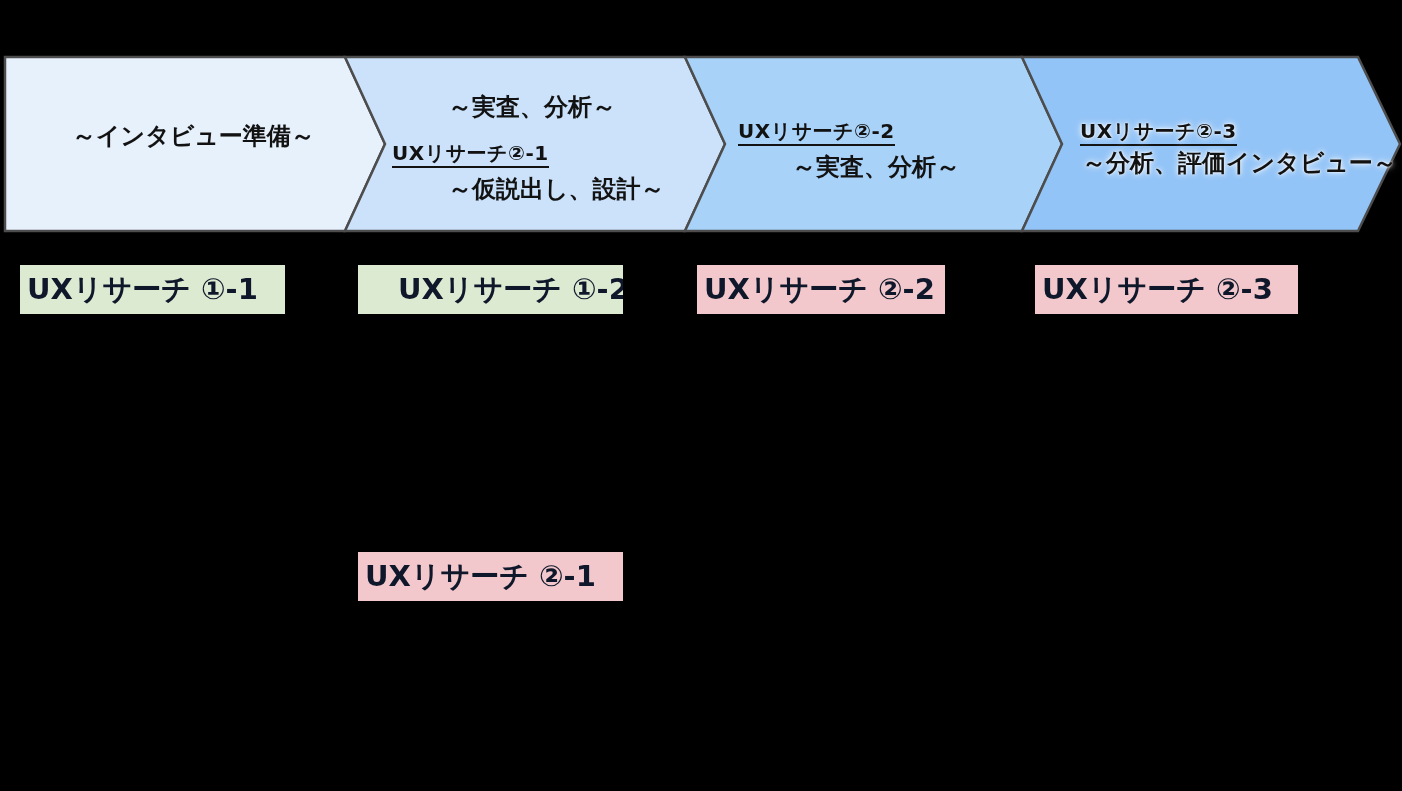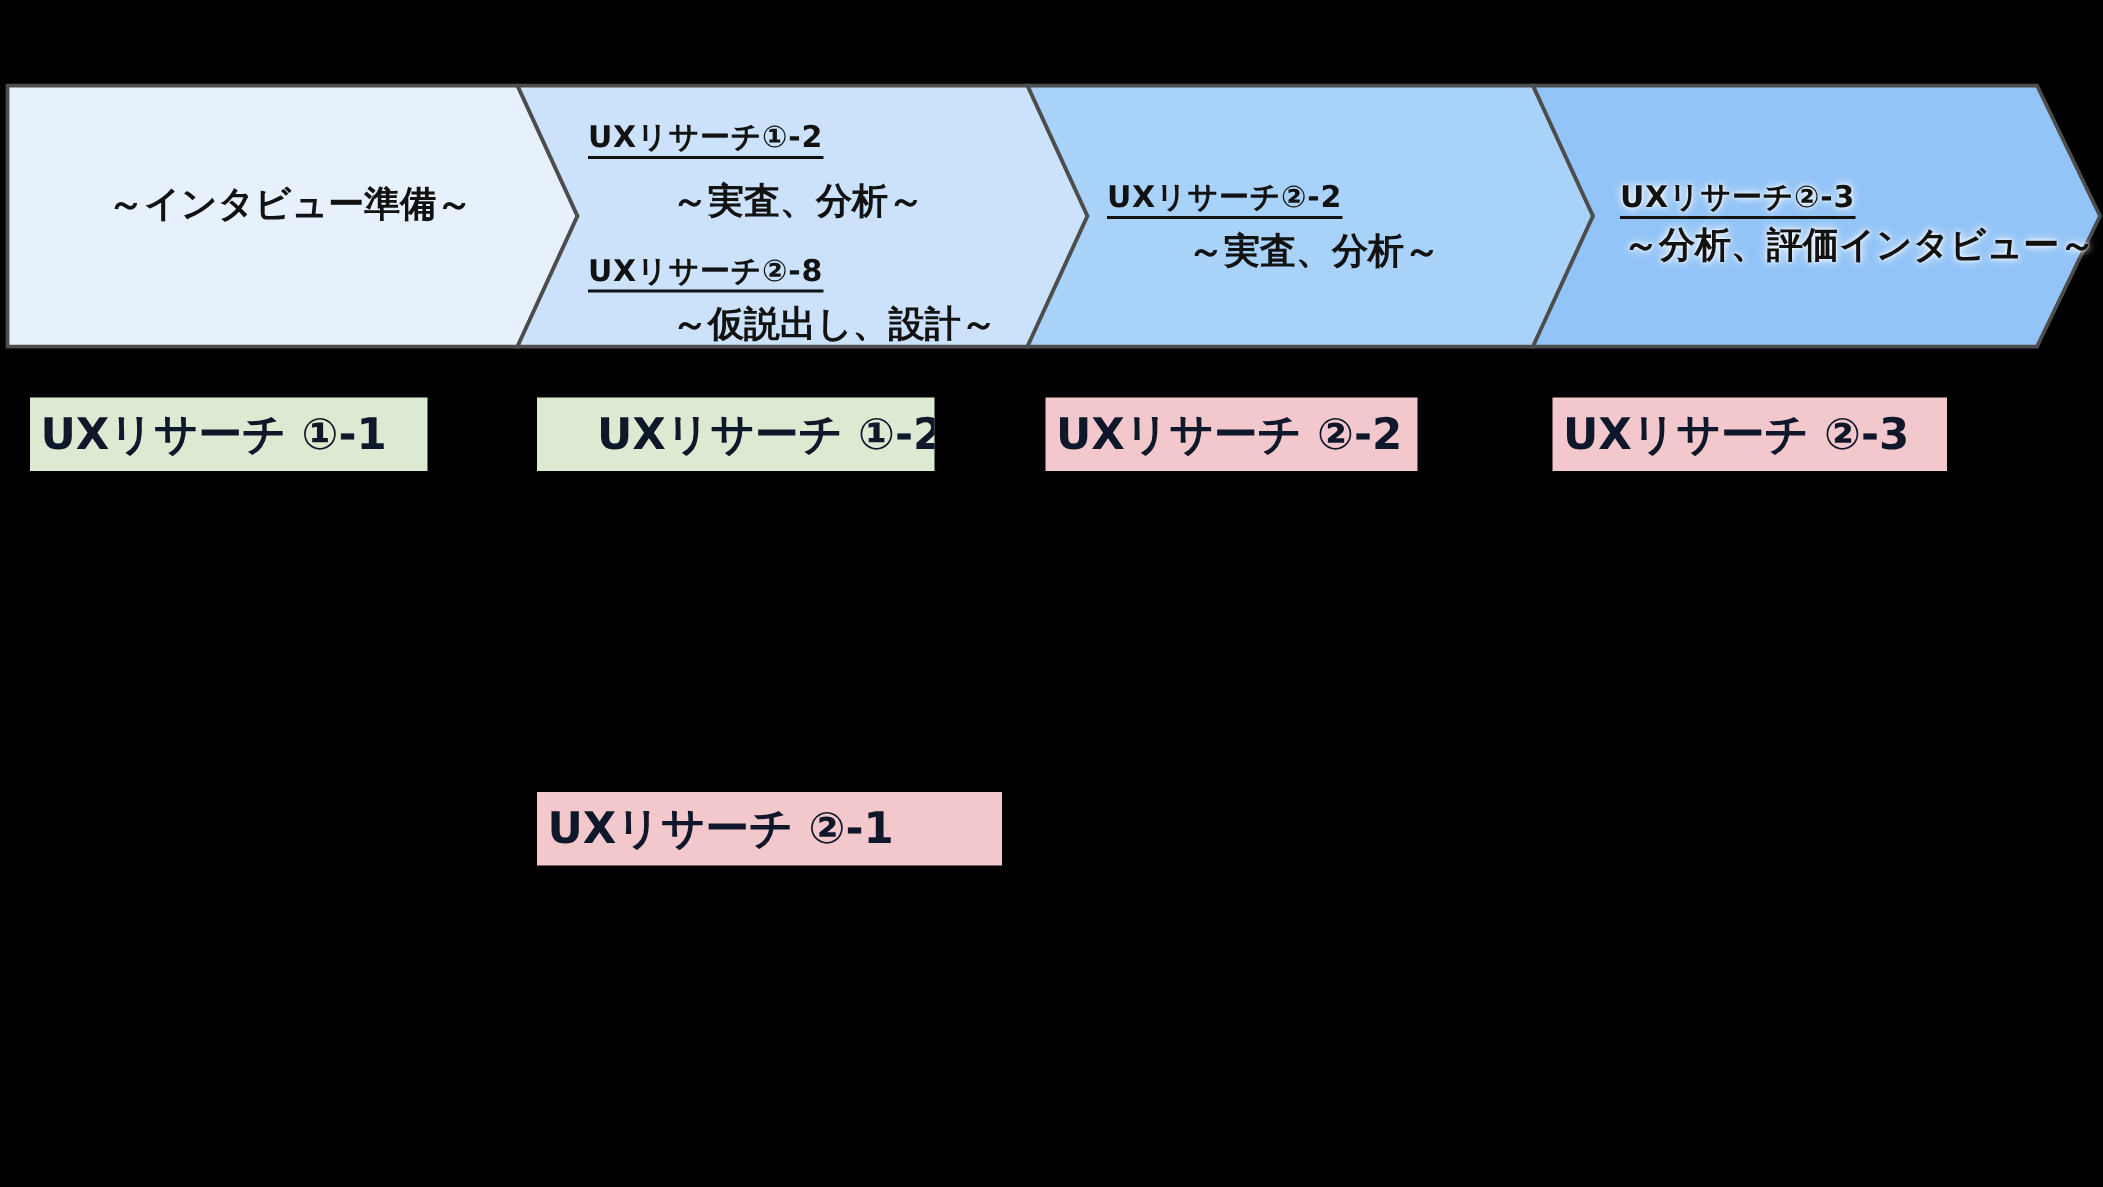--- a/index.html
+++ b/index.html
@@ -35,45 +35,42 @@
 
   .tag{
     position:absolute;height:49px;line-height:49px;
     font-size:29px;font-weight:bold;color:#0f172a;
     padding-left:7px;box-sizing:border-box;white-space:nowrap;overflow:hidden;
   }
   #tag-1{left:20px;top:265px;width:265px;}
   #tag-2{left:358px;top:265px;width:265px;padding-left:40px;}
   #tag-3{left:697px;top:265px;width:248px;}
   #tag-4{left:1035px;top:265px;width:263px;}
-  #tag-5{left:358px;top:528px;width:310px;}
+  #tag-5{left:358px;top:552px;width:265px;}
 </style>
 </head>
 <body>
 
 <div id="stage">
 
   <svg id="banner-svg" width="1402" height="791" viewBox="0 0 1402 791">
     <polygon points="5,57 345,57 385,144 345,231 5,231" fill="#e7f1fc"></polygon>
     <polygon points="345,57 685,57 725,144 685,231 345,231 385,144" fill="#cbe2fa"></polygon>
     <polygon points="685,57 1022,57 1062,144 1022,231 685,231 725,144" fill="#a9d2f9"></polygon>
     <polygon points="1022,57 1358,57 1400,144 1358,231 1022,231 1062,144" fill="#93c4f7"></polygon>
   </svg>
 
   <div class="seg-text" id="seg1-text">
     <div class="seg-sub">～インタビュー準備～</div>
   </div>
 
   <div class="seg-text" id="seg2-text">
-    <div class="seg-header hdr1">
-      <span class="u">UXリサーチ①-2</span>
-    </div>
     <div class="seg-sub sub1">～実査、分析～</div>
     <div class="seg-header hdr2">
-      <span class="u">UXリサーチ②-8</span>
+      <span class="u">UXリサーチ②-1</span>
     </div>
     <div class="seg-sub sub2">～仮説出し、設計～</div>
   </div>
 
   <div class="seg-text" id="seg3-text">
     <div class="seg-header">
       <span class="u">UXリサーチ②-2</span>
     </div>
     <div class="seg-sub">～実査、分析～</div>
   </div>

